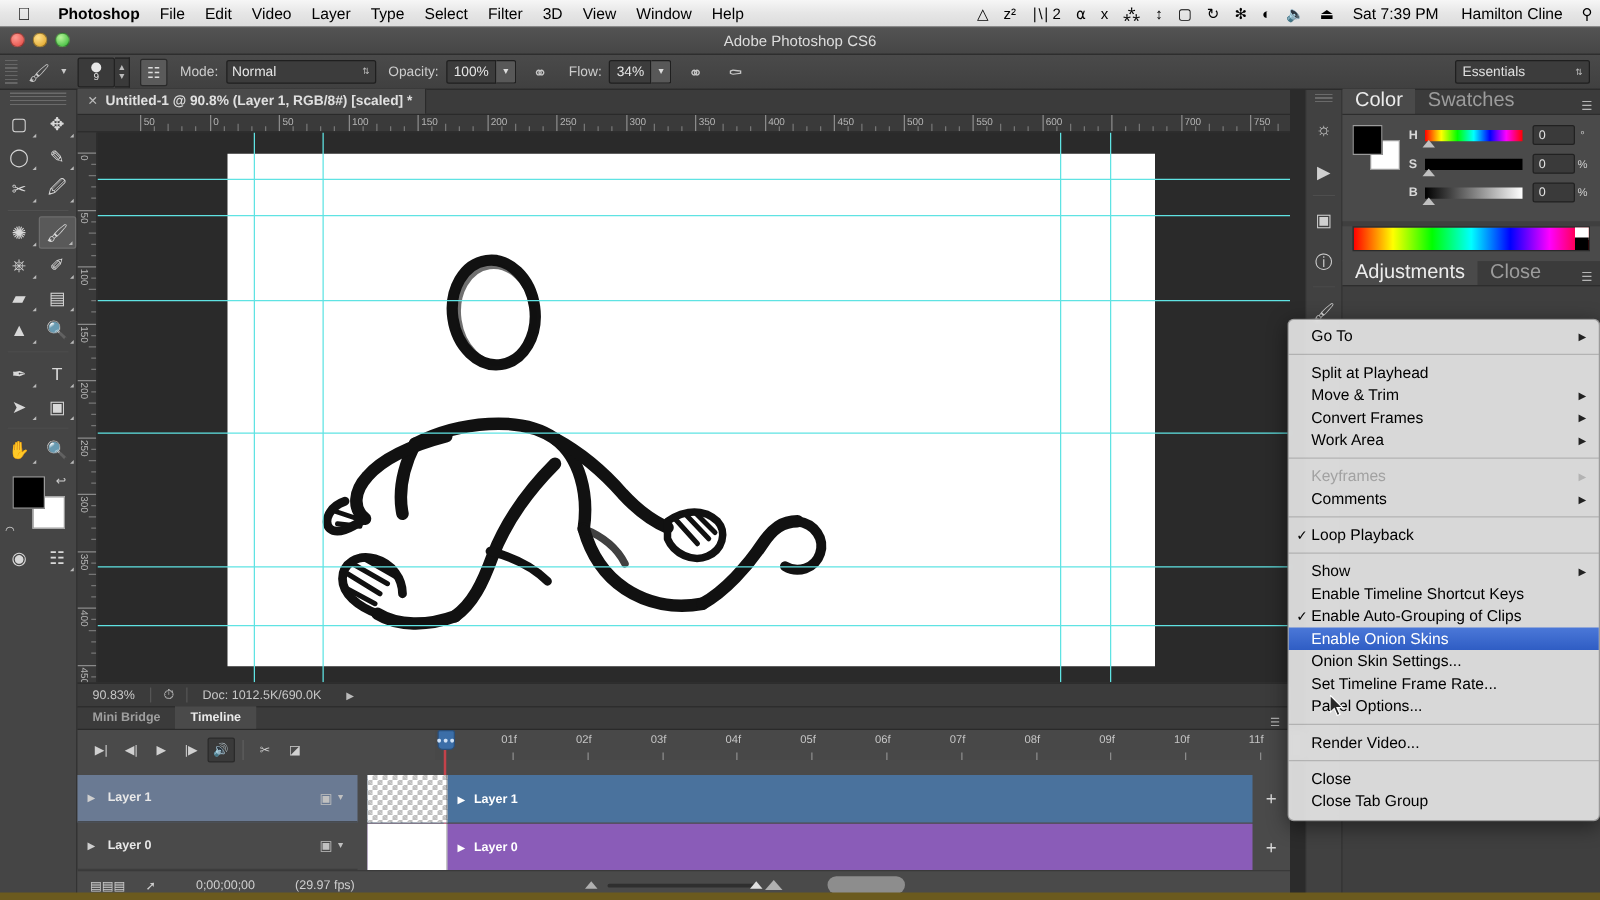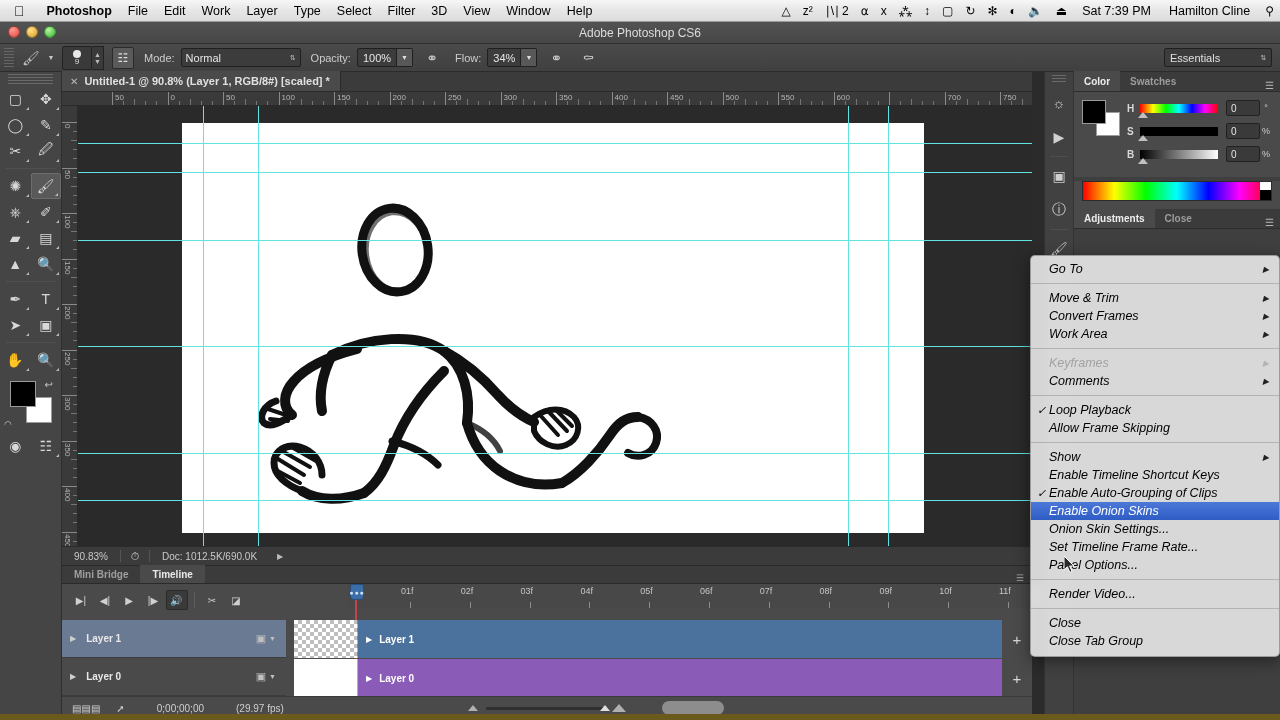--- a/index.html
+++ b/index.html
@@ -208,22 +208,22 @@
   #dockcol{
     position:absolute;left:1044px;top:72px;width:30px;height:648px;background:#414141;
     border-right:1px solid #333;border-left:1px solid #333;
   }
   #dockcol .dgrip{height:8px;margin:3px 7px;
     background:repeating-linear-gradient(to bottom,#6a6a6a 0 1px,transparent 1px 3px);}
   .dico{height:34px;display:flex;align-items:center;justify-content:center;color:#d0d0d0;font-size:14px;}
   .dsep{height:1px;background:#333;margin:2px 5px;border-bottom:1px solid #4e4e4e;}
   #panels{position:absolute;left:1074px;top:72px;width:206px;height:648px;background:#3f3f3f;}
   .ptabs{height:20px;background:#3b3b3b;display:flex;align-items:flex-end;border-bottom:1px solid #2d2d2d;}
-  .ptab{height:20px;padding:0 10px;display:flex;align-items:center;font-size:10px;
-    font-weight:bold;color:#9c9c9c;}
+  .ptab{height:20px;padding:0 10px;display:flex;align-items:center;font-size:16px;
+    font-weight:normal;color:#9c9c9c;}
   .ptab.active{background:#4a4a4a;color:#ececec;}
   .pmenu{margin-left:auto;padding-right:6px;color:#b5b5b5;font-size:10px;}
   .pbody{background:#4a4a4a;padding:8px;}
   .colorsw{position:relative;width:42px;height:34px;display:inline-block;vertical-align:top;}
   .colorsw .f{position:absolute;left:0;top:0;width:24px;height:24px;background:#000;border:1px solid #9b9b9b;z-index:2;}
   .colorsw .b{position:absolute;left:14px;top:12px;width:24px;height:24px;background:#fff;border:1px solid #9b9b9b;z-index:1;}
   .srow{display:flex;align-items:center;margin-bottom:7px;}
   .srow .l{width:13px;color:#d8d8d8;font-size:10px;font-weight:bold;}
   .srow .track2{width:78px;height:9px;position:relative;}
   .srow .tri{position:absolute;left:-2px;top:8px;width:0;height:0;border-left:5px solid transparent;
@@ -241,21 +241,21 @@
   
   #ctxmenu{
     position:absolute;left:1030px;top:255px;width:250px;
     background:rgba(238,238,238,.88);
     border:1px solid rgba(130,130,130,.7);
     border-radius:5px;
     box-shadow:0 4px 16px rgba(0,0,0,.45);
     padding:4px 0 6px; color:#000; font-size:12.5px;
     backdrop-filter:blur(2px);
   }
-  .ci{height:18px;display:flex;align-items:center;padding:0 10px 0 6px;white-space:nowrap;font-style:italic;}
+  .ci{height:18px;display:flex;align-items:center;padding:0 10px 0 6px;white-space:nowrap;}
   .ci .chk{width:12px;font-size:11px;color:#000;}
   .ci .lb{flex:1;}
   .ci .sub{font-size:8px;color:#222;}
   .ci.dis .lb{color:#a2a2a2;}
   .ci.dis .sub{color:#b3b3b3;}
   .ci.hi{background:linear-gradient(to bottom,#4b78d8,#2f5dc4);}
   .ci.hi .lb,.ci.hi .chk{color:#fff;}
   .csep{height:1px;background:rgba(0,0,0,.17);margin:5px 0;}
   #cursor{position:absolute;left:1064px;top:556px;width:12px;height:18px;z-index:99;}
 
@@ -263,21 +263,21 @@
   #bottomstrip{position:absolute;left:0;bottom:0;width:1280px;height:6px;background:#6b5a1e;}
 </style>
 </head>
 <body>
 
 <div id="macbar">
   <span class="apple"></span>
   <span class="mi bold">Photoshop</span>
   <span class="mi">File</span>
   <span class="mi">Edit</span>
-  <span class="mi">Work</span>
+  <span class="mi">Video</span>
   <span class="mi">Layer</span>
   <span class="mi">Type</span>
   <span class="mi">Select</span>
   <span class="mi">Filter</span>
   <span class="mi">3D</span>
   <span class="mi">View</span>
   <span class="mi">Window</span>
   <span class="mi">Help</span>
   <span class="right">
     <span class="ic">△</span>
@@ -765,20 +765,25 @@
 
 <div id="ctxmenu">
     <div class="ci">
       <span class="chk"></span>
       <span class="lb">Go To</span>
       <span class="sub">▶</span>
     </div>
     <div class="csep"></div>
     <div class="ci">
       <span class="chk"></span>
+      <span class="lb">Split at Playhead</span>
+      <span class="sub"></span>
+    </div>
+    <div class="ci">
+      <span class="chk"></span>
       <span class="lb">Move &amp; Trim</span>
       <span class="sub">▶</span>
     </div>
     <div class="ci">
       <span class="chk"></span>
       <span class="lb">Convert Frames</span>
       <span class="sub">▶</span>
     </div>
     <div class="ci">
       <span class="chk"></span>
@@ -793,25 +798,20 @@
     </div>
     <div class="ci">
       <span class="chk"></span>
       <span class="lb">Comments</span>
       <span class="sub">▶</span>
     </div>
     <div class="csep"></div>
     <div class="ci">
       <span class="chk">✓</span>
       <span class="lb">Loop Playback</span>
-      <span class="sub"></span>
-    </div>
-    <div class="ci">
-      <span class="chk"></span>
-      <span class="lb">Allow Frame Skipping</span>
       <span class="sub"></span>
     </div>
     <div class="csep"></div>
     <div class="ci">
       <span class="chk"></span>
       <span class="lb">Show</span>
       <span class="sub">▶</span>
     </div>
     <div class="ci">
       <span class="chk"></span>

